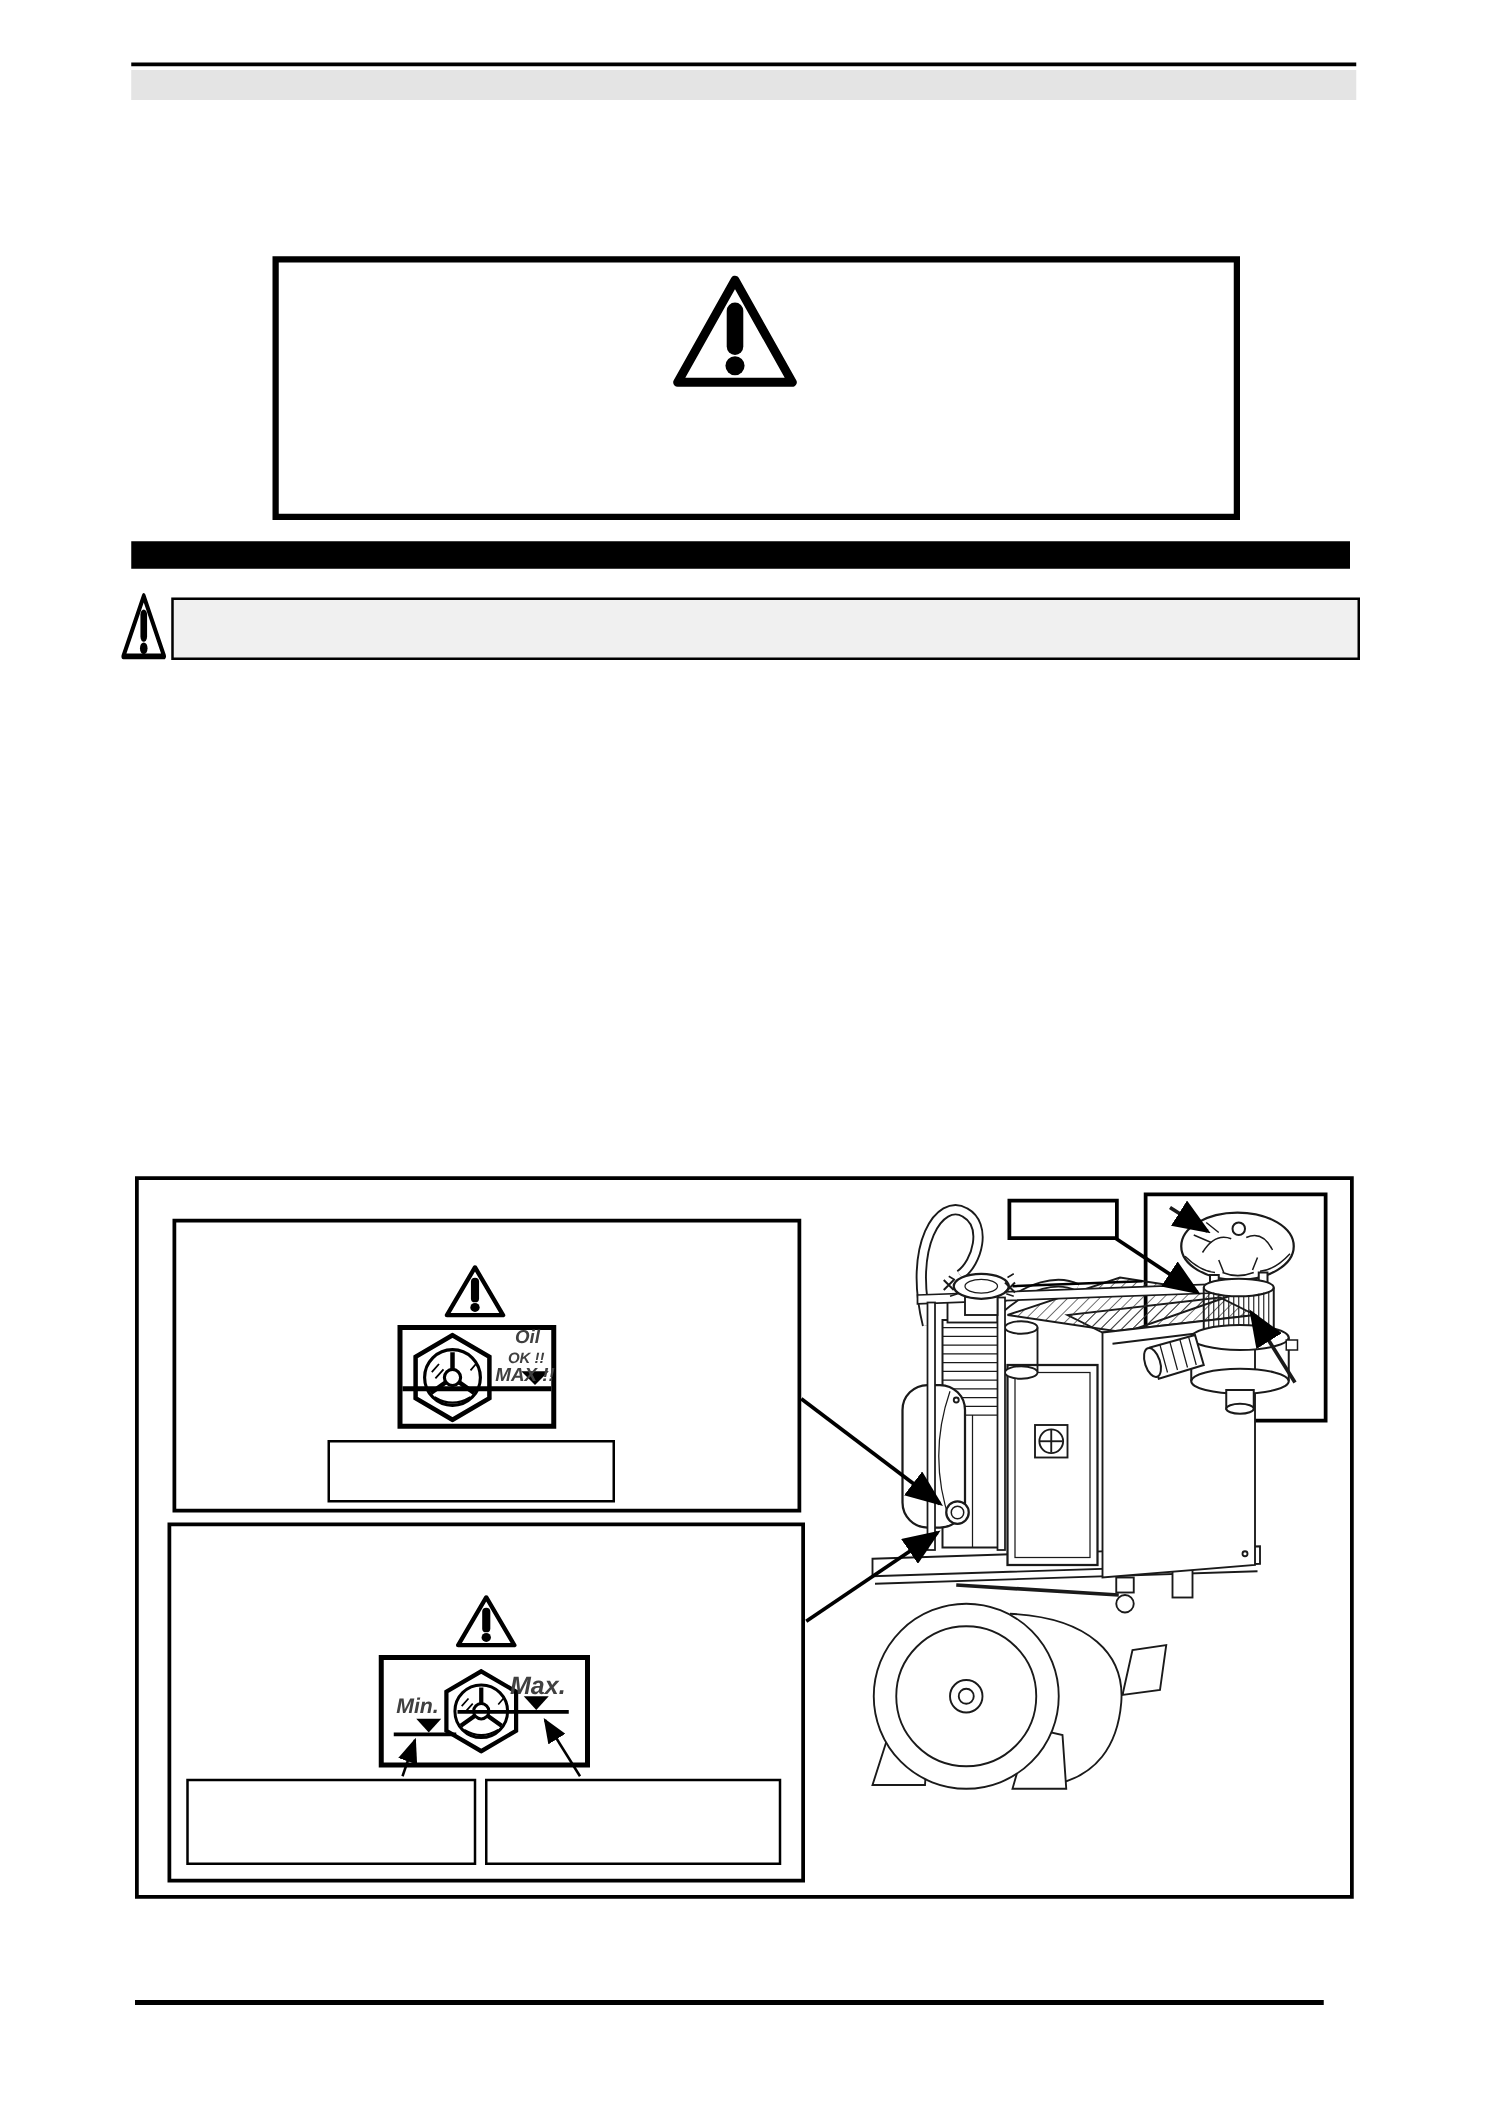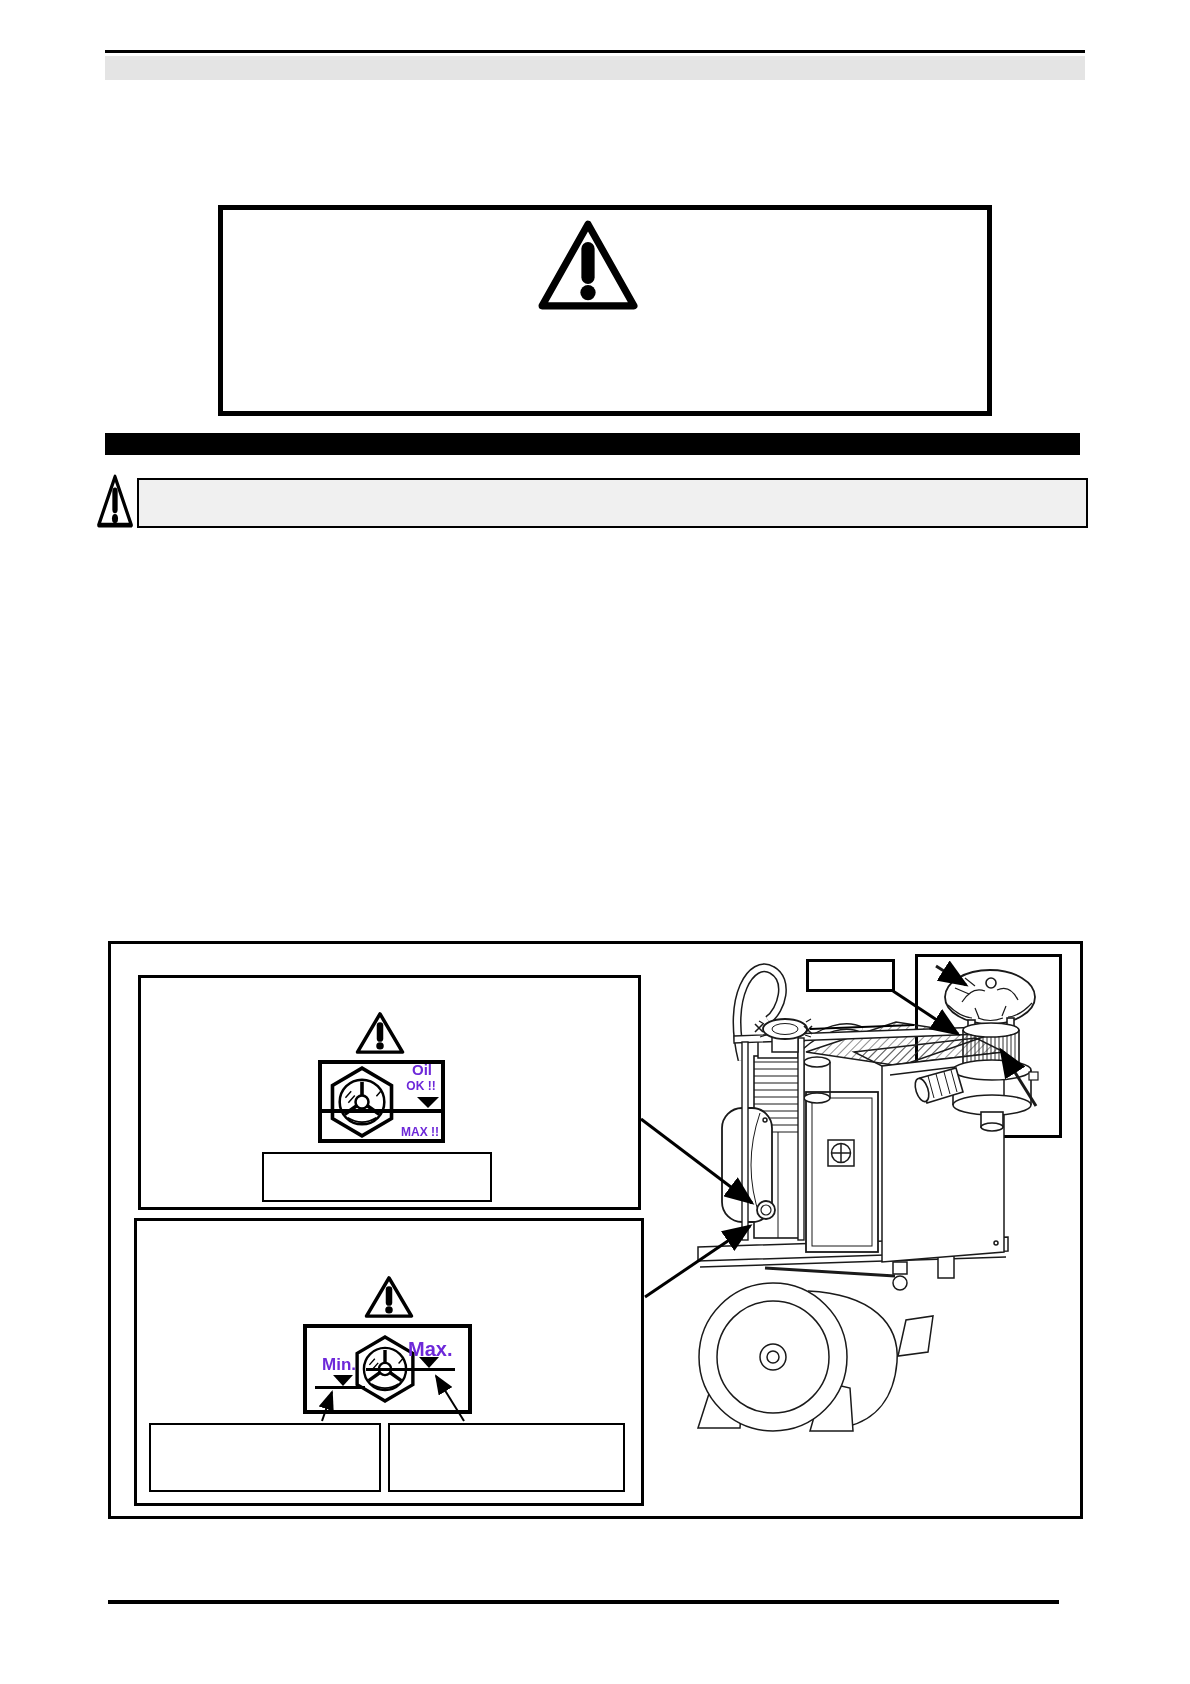--- a/index.html
+++ b/index.html
@@ -6,21 +6,21 @@
   body{width:1190px;height:1684px;position:relative;font-family:"Liberation Sans",sans-serif;overflow:hidden;}
   .abs{position:absolute;box-sizing:border-box;}
   .rule{background:#000;}
   .band{background:#e4e4e4;}
   .blackbar{background:#000;}
   .bordered{border:3px solid #000;background:#fff;}
   .thick{border-width:5px;}
   .med{border-width:4px;}
   .thin{border-width:2px;}
   .caution{background:#f0f0f0;border:2px solid #000;}
-  .lbl{color:#6d28d9;font-weight:700;text-align:center;line-height:1.0;letter-spacing:0px;}
+  .lbl{color:#404040;font-weight:700;text-align:center;line-height:1.0;letter-spacing:0px;font-style:italic;}
   .tri-down{width:0;height:0;border-left:11px solid transparent;border-right:11px solid transparent;border-top:11px solid #000;}
   .tri-down.sm{border-left-width:10px;border-right-width:10px;border-top-width:11px;}
   svg{display:block;}
   .overlay{position:absolute;left:0;top:0;pointer-events:none;}
 </style>
 </head>
 <body>
 
 <div class="abs rule" style="left:105px;top:50px;width:980px;height:3px;"></div>
 <div class="abs band" style="left:105px;top:56px;width:980px;height:24px;"></div>
@@ -57,21 +57,21 @@
   <circle cx="50" cy="50" r="31" fill="#fff" stroke="#000" stroke-width="3.5"></circle>
   <path d="M50 50 L50 22 M50 50 L26 67 M50 50 L74 67" stroke="#000" stroke-width="5" fill="none"></path>
   <circle cx="50" cy="50" r="9" fill="#fff" stroke="#000" stroke-width="3.5"></circle>
   <path d="M27 44 l8 -9 M31 51 l9 -10 M70 42 l6 -7" stroke="#000" stroke-width="2" fill="none"></path>
   <path d="M30 72 Q50 84 70 72" stroke="#000" stroke-width="2.5" fill="none"></path>
 </svg>
 <div class="abs rule" style="left:322px;top:1109px;width:119px;height:4px;"></div>
 <div class="abs lbl" style="left:400px;top:1062px;width:44px;font-size:15px;">Oil</div>
 <div class="abs lbl" style="left:398px;top:1080px;width:46px;font-size:12px;">OK !!</div>
 <div class="abs tri-down" style="left:417px;top:1097px;"></div>
-<div class="abs lbl" style="left:395px;top:1126px;width:50px;font-size:12px;">MAX !!</div>
+<div class="abs lbl" style="left:395px;top:1093px;width:50px;font-size:15px;">MAX !!</div>
 <div class="abs bordered thin" style="left:262px;top:1152px;width:230px;height:50px;"></div>
 
 <div class="abs bordered" style="left:134px;top:1218px;width:510px;height:288px;"></div>
 <svg class="abs" style="left:364px;top:1275px;" width="50" height="44" viewBox="0 0 100 92" preserveAspectRatio="none">
   <path d="M50 6 L95 86 L5 86 Z" fill="#fff" stroke="#000" stroke-width="7" stroke-linejoin="round"></path>
   <line x1="50" y1="30" x2="50" y2="58" stroke="#000" stroke-width="13" stroke-linecap="round"></line>
   <circle cx="50" cy="73" r="7.5" fill="#000"></circle>
 </svg>
 <div class="abs bordered med" style="left:303px;top:1324px;width:169px;height:90px;"></div>
 
@@ -79,21 +79,21 @@
   <polygon points="50,3 91,27 91,73 50,97 9,73 9,27" fill="#fff" stroke="#000" stroke-width="5"></polygon>
   <circle cx="50" cy="50" r="31" fill="#fff" stroke="#000" stroke-width="3.5"></circle>
   <path d="M50 50 L50 22 M50 50 L26 67 M50 50 L74 67" stroke="#000" stroke-width="5" fill="none"></path>
   <circle cx="50" cy="50" r="9" fill="#fff" stroke="#000" stroke-width="3.5"></circle>
   <path d="M27 44 l8 -9 M31 51 l9 -10 M70 42 l6 -7" stroke="#000" stroke-width="2" fill="none"></path>
   <path d="M30 72 Q50 84 70 72" stroke="#000" stroke-width="2.5" fill="none"></path>
 </svg>
 <div class="abs lbl" style="left:408px;top:1339px;width:52px;font-size:20px;text-align:left;">Max.</div>
 <div class="abs tri-down sm" style="left:419px;top:1357px;"></div>
 <div class="abs rule" style="left:366px;top:1368px;width:89px;height:3px;"></div>
-<div class="abs lbl" style="left:312px;top:1356px;width:44px;font-size:17px;text-align:right;">Min.</div>
+<div class="abs lbl" style="left:312px;top:1356px;width:44px;font-size:17px;text-align:center;">Min.</div>
 <div class="abs tri-down sm" style="left:333px;top:1375px;"></div>
 <div class="abs rule" style="left:315px;top:1386px;width:50px;height:3px;"></div>
 <div class="abs bordered thin" style="left:149px;top:1423px;width:232px;height:69px;"></div>
 <div class="abs bordered thin" style="left:388px;top:1423px;width:237px;height:69px;"></div>
 
 <div class="abs bordered" style="left:806px;top:959px;width:89px;height:33px;"></div>
 <div class="abs bordered" style="left:915px;top:954px;width:147px;height:184px;"></div>
 
 <svg class="overlay" width="1190" height="1684" viewBox="0 0 1190 1684">
   <defs>

